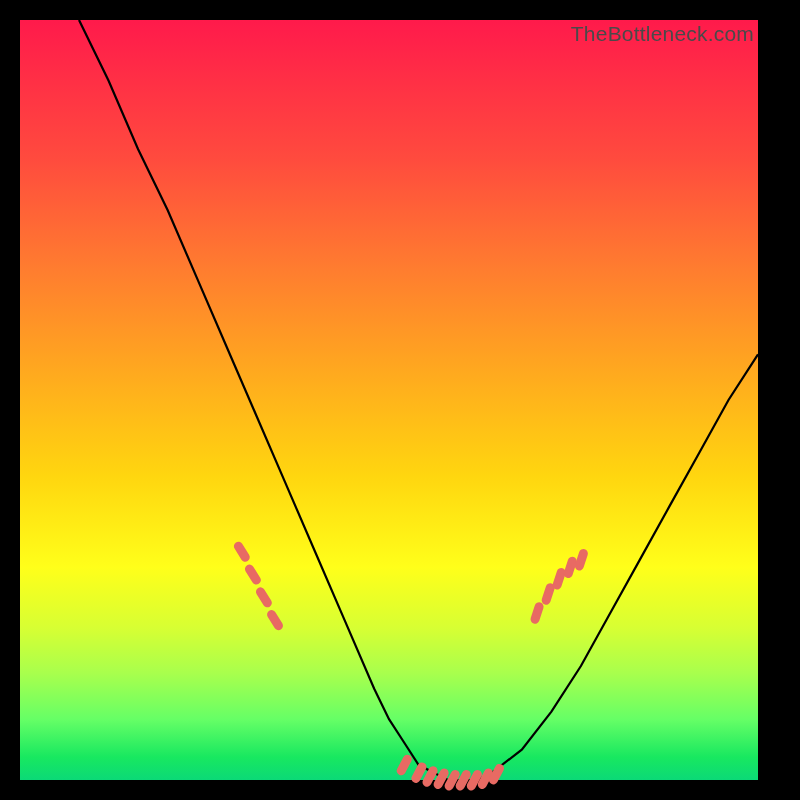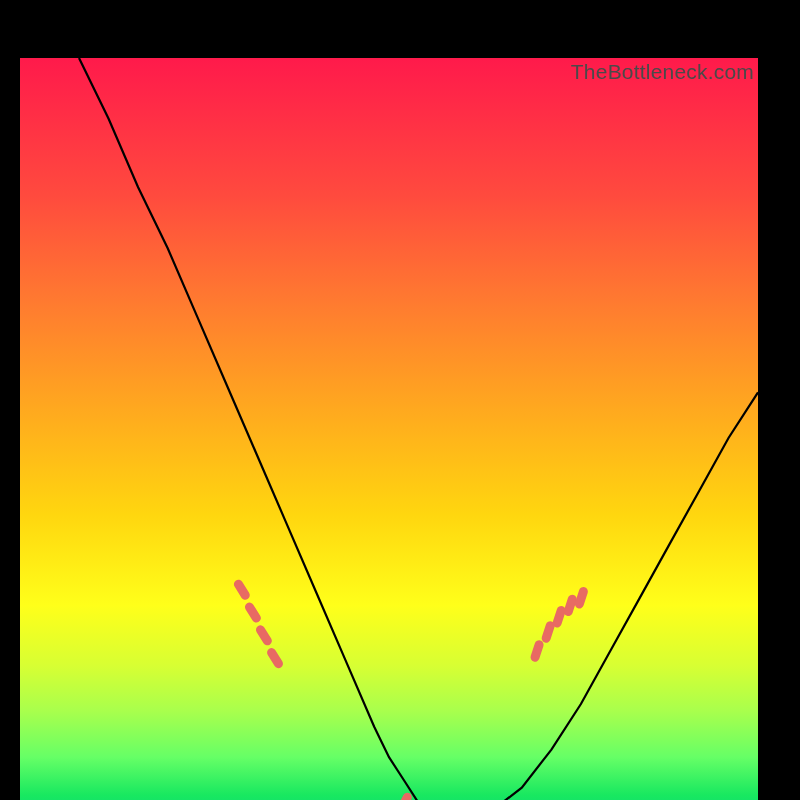--- a/index.html
+++ b/index.html
@@ -11,21 +11,20 @@
     overflow: hidden;
     font-family: Arial, Helvetica, sans-serif;
   }
   .frame {
     position: absolute;
     left: 20px;
     top: 20px;
     width: 760px;
     height: 600px;
     background: #000;
-    margin-top: 38px;
   }
   
   .plot {
     position: absolute;
     left: 0;
     top: 0;
     width: 738px;   
     height: 760px;
     background: linear-gradient(
       to bottom,

